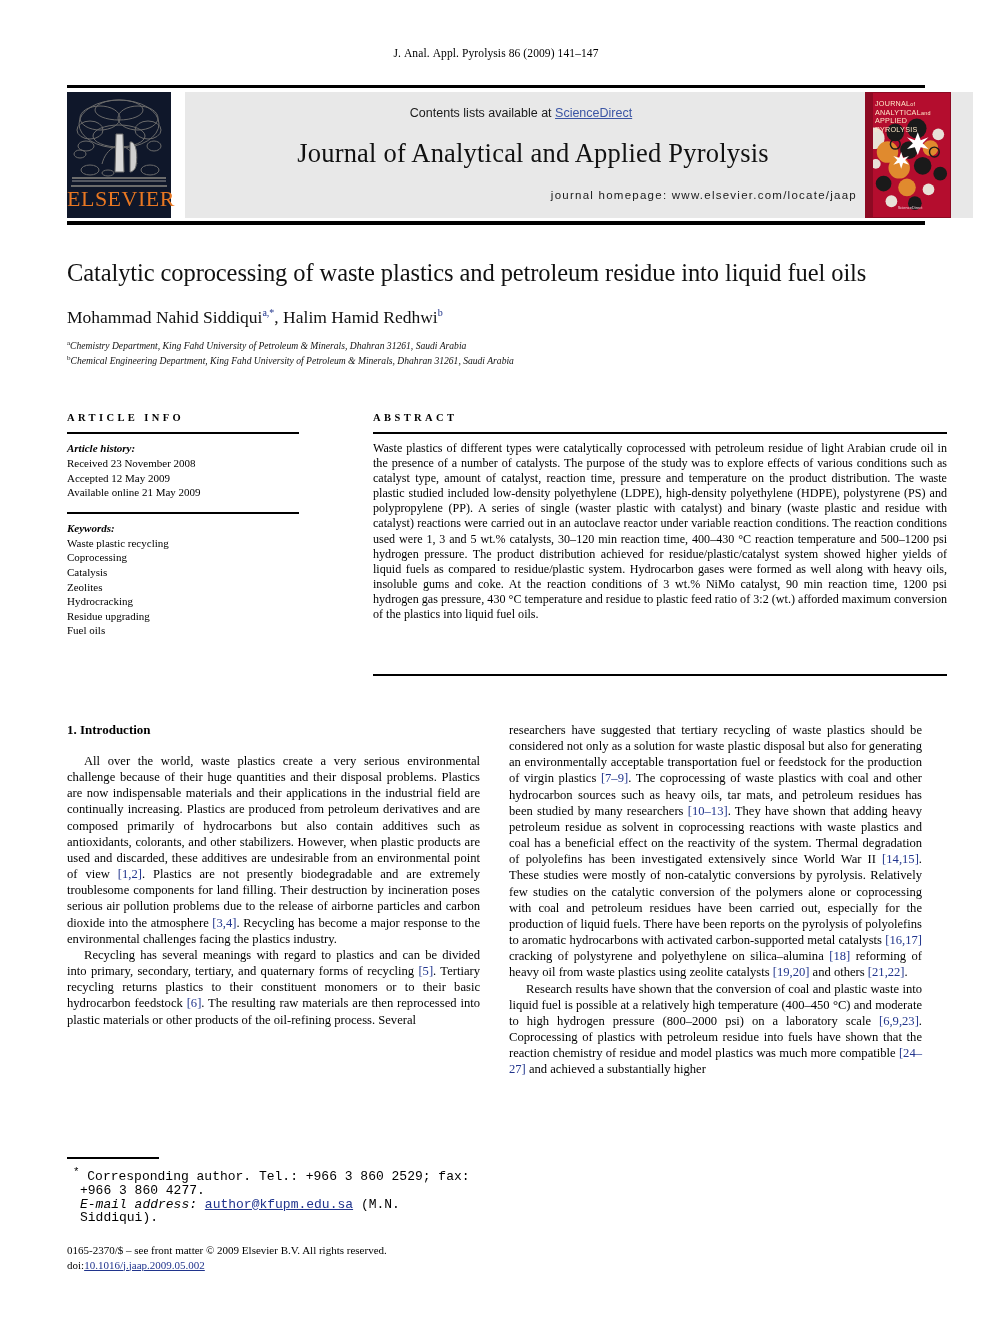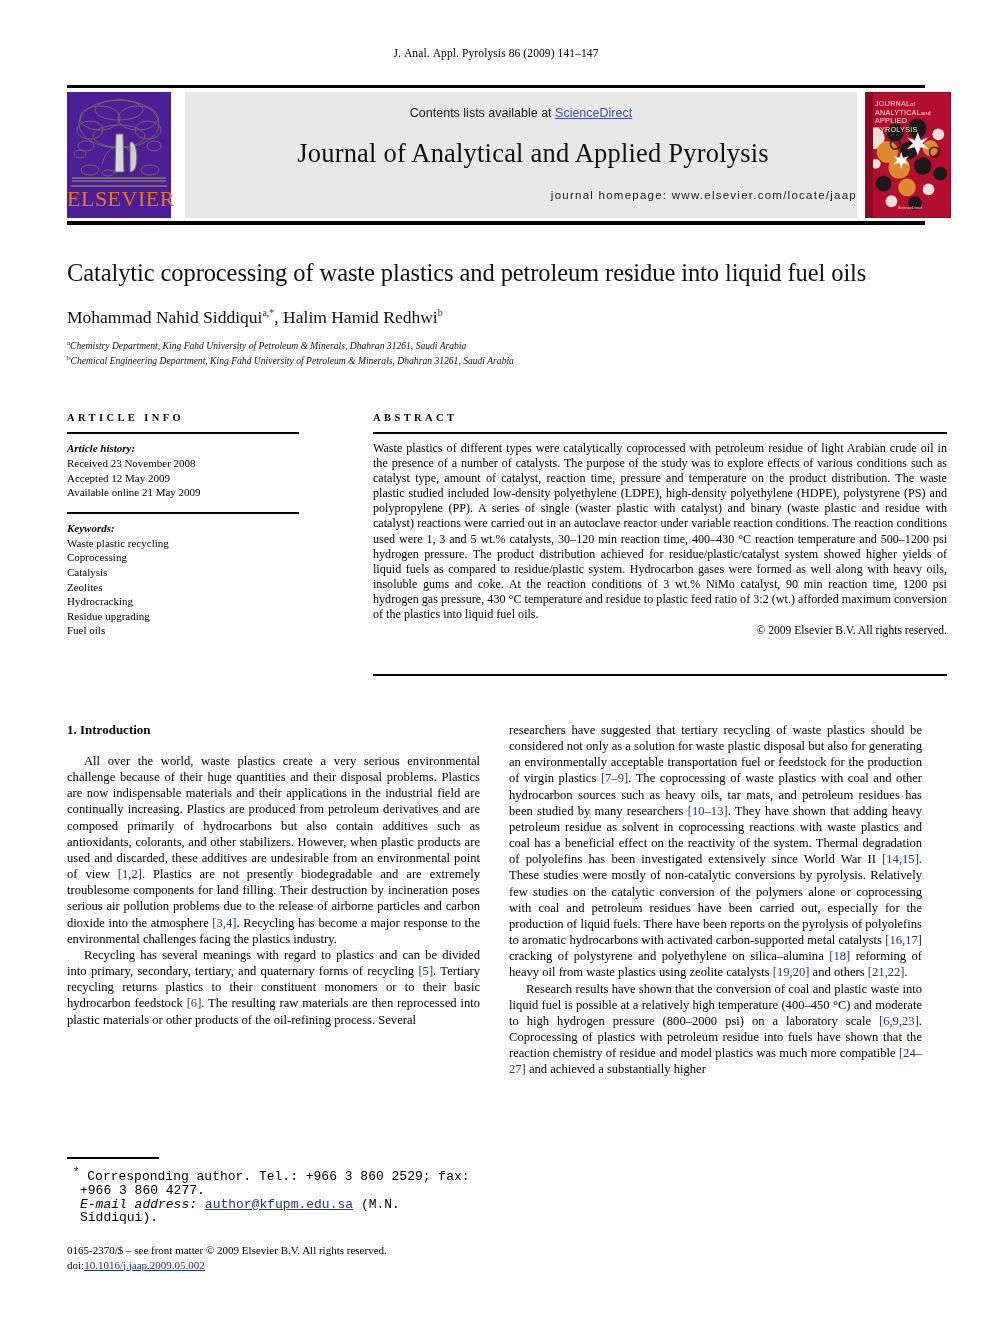--- a/index.html
+++ b/index.html
@@ -50,21 +50,21 @@
     position: absolute;
     left: 0; top: 136px;
     width: 858px; height: 4px;
     background: #000;
   }
 
   .elsevier-logo {
     position: absolute;
     left: 0px; top: 7px;
     width: 104px; height: 126px;
-    background: #4c1d95;
+    background: #0f172a;
   }
   .els-tree {
     position: absolute;
     left: 3px; top: 2px;
     width: 98px; height: 92px;
   }
   .els-word {
     position: absolute;
     left: 0; top: 94px;
     width: 104px;
@@ -78,21 +78,21 @@
   .els-rule {
     position: absolute;
     left: 4px; top: 93px;
     width: 96px; height: 2px;
     background: #6b6b6b;
   }
 
   .center-band {
     position: absolute;
     left: 118px; top: 7px;
-    width: 672px; height: 126px;
+    width: 788px; height: 126px;
     background: #e8e8e8;
   }
   .contents-line {
     position: absolute;
     left: 0; top: 14px;
     width: 672px;
     text-align: center;
     font-family: "Liberation Sans", sans-serif;
     font-size: 12.5px;
     color: #1a1a1a;
@@ -394,21 +394,20 @@
       <div class="info-line">Zeolites</div>
       <div class="info-line">Hydrocracking</div>
       <div class="info-line">Residue upgrading</div>
       <div class="info-line">Fuel oils</div>
     </div>
 
     <div class="col-abs">
       <div class="sec-head">ABSTRACT</div>
       <div class="hr-thin"></div>
       <div class="abstract-body">Waste plastics of different types were catalytically coprocessed with petroleum residue of light Arabian crude oil in the presence of a number of catalysts. The purpose of the study was to explore effects of various conditions such as catalyst type, amount of catalyst, reaction time, pressure and temperature on the product distribution. The waste plastic studied included low-density polyethylene (LDPE), high-density polyethylene (HDPE), polystyrene (PS) and polypropylene (PP). A series of single (waster plastic with catalyst) and binary (waste plastic and residue with catalyst) reactions were carried out in an autoclave reactor under variable reaction conditions. The reaction conditions used were 1, 3 and 5 wt.% catalysts, 30–120 min reaction time, 400–430 °C reaction temperature and 500–1200 psi hydrogen pressure. The product distribution achieved for residue/plastic/catalyst system showed higher yields of liquid fuels as compared to residue/plastic system. Hydrocarbon gases were formed as well along with heavy oils, insoluble gums and coke. At the reaction conditions of 3 wt.% NiMo catalyst, 90 min reaction time, 1200 psi hydrogen gas pressure, 430 °C temperature and residue to plastic feed ratio of 3:2 (wt.) afforded maximum conversion of the plastics into liquid fuel oils.</div>
-      <div class="abstract-copyright">© 2009 Elsevier B.V. All rights reserved.</div>
     </div>
 
     <div class="abs-rule-bottom"></div>
   </div>
 
   <div class="body-cols">
 
     <div class="bcol bcol-left">
       <div class="h1">1. Introduction</div>
       <p class="para">All over the world, waste plastics create a very serious environmental challenge because of their huge quantities and their disposal problems. Plastics are now indispensable materials and their applications in the industrial field are continually increasing. Plastics are produced from petroleum derivatives and are composed primarily of hydrocarbons but also contain additives such as antioxidants, colorants, and other stabilizers. However, when plastic products are used and discarded, these additives are undesirable from an environmental point of view <span class="ref">[1,2]</span>. Plastics are not presently biodegradable and are extremely troublesome components for land filling. Their destruction by incineration poses serious air pollution problems due to the release of airborne particles and carbon dioxide into the atmosphere <span class="ref">[3,4]</span>. Recycling has become a major response to the environmental challenges facing the plastics industry.</p>

